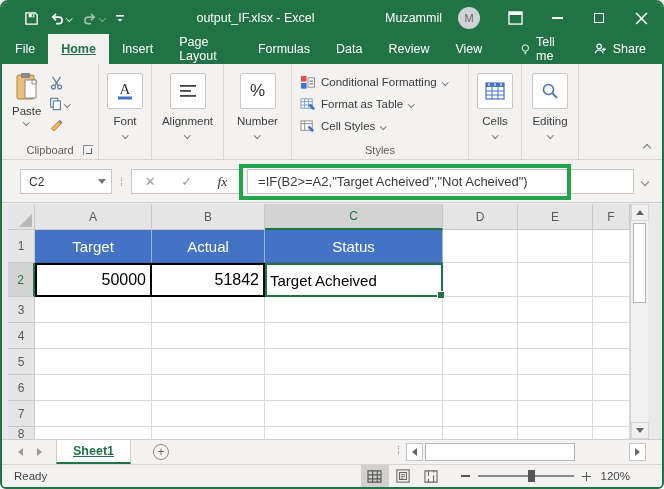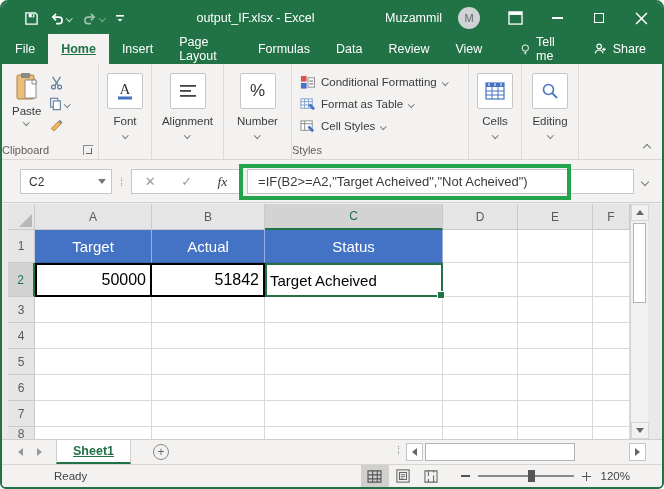--- a/index.html
+++ b/index.html
@@ -30,21 +30,21 @@
              display:flex; align-items:stretch; color:#fff; font-size:12.5px; }
   .mtab { display:flex; align-items:center; padding:0 13px; cursor:default; }
   .mtab.active { background:#f3f2f1; color:#217346; font-weight:bold;text-decoration:underline; }
   .tellme { display:flex; align-items:center; gap:6px; padding:0 12px; margin-left:14px; }
   .share { display:flex; align-items:center; gap:6px; padding:0 16px; margin-left:auto; }
 
   
   .ribbon { position:absolute; top:62px; left:0; right:0; height:96px; background:#f3f2f1;
             border-bottom:1px solid #d8d6d4; display:flex; align-items:stretch; }
   .rgroup { position:relative; border-right:1px solid #dcdad8; display:flex; flex-direction:column; }
-  .glabel { position:absolute; bottom:3px; left:0; right:0; text-align:left; font-size:11px; color:#605e5c; }
+  .glabel { position:absolute; bottom:3px; left:0; right:0; text-align:center; font-size:11px; color:#605e5c; }
   .chev { display:inline-block; width:6px; height:6px; border-right:1.4px solid #777;
           border-bottom:1.4px solid #777; transform:rotate(45deg); }
   .chev.up { transform:rotate(-135deg); }
   .chev.sm { width:4.5px; height:4.5px; }
   
   .g-clip { width:97px; }
   .paste-area { display:flex; padding:8px 6px 0 10px; gap:8px; }
   .paste-btn { display:flex; flex-direction:column; align-items:center; gap:3px; }
   .paste-label { font-size:11.5px; color:#3b3b3b; }
   .clip-mini { display:flex; flex-direction:column; gap:7px; padding-top:4px; }
@@ -135,21 +135,21 @@
   .plus-circle { width:16px; height:16px; border:1px solid #8a8a8a; border-radius:50%; color:#666;
                  display:flex; align-items:center; justify-content:center; font-size:12px; line-height:1; }
   .hscroll { position:absolute; right:16px; top:3px; width:240px; height:18px; }
   .hs-btn { position:absolute; top:0; width:17px; height:18px; background:#fff; border:1px solid #c5c5c5;
             display:flex; align-items:center; justify-content:center; }
   .hs-thumb { position:absolute; left:19px; top:0; width:150px; height:18px; background:#fff; border:1px solid #b5b5b5; }
   .hdots { position:absolute; right:262px; top:4px; color:#a0a0a0; font-size:11px; }
 
   
   .statusbar { position:absolute; top:462px; left:0; right:0; height:23px; background:#f3f2f1;
-               border-top:1px solid #d8d6d4; display:flex; align-items:center; font-size:11.5px; color:#444;padding-left:40px; }
+               border-top:1px solid #d8d6d4; display:flex; align-items:center; font-size:11.5px; color:#444; }
   .ready { padding-left:12px; }
   .sb-right { margin-left:auto; display:flex; align-items:center; }
   .viewbtn { width:28px; height:23px; display:flex; align-items:center; justify-content:center; }
   .viewbtn.sel { background:#d2d0ce; }
   .zoomctl { display:flex; align-items:center; gap:8px; margin:0 10px 0 16px; }
   .zminus { width:9px; height:1.6px; background:#555; }
   .ztrack { position:relative; width:96px; height:2px; background:#8a8a8a; }
   .zthumb { position:absolute; left:50px; top:-5px; width:7px; height:12px; background:#555; }
   .zplus { position:relative; width:9px; height:9px; }
   .zplus:before { content:""; position:absolute; left:0; top:4px; width:9px; height:1.6px; background:#555; }

